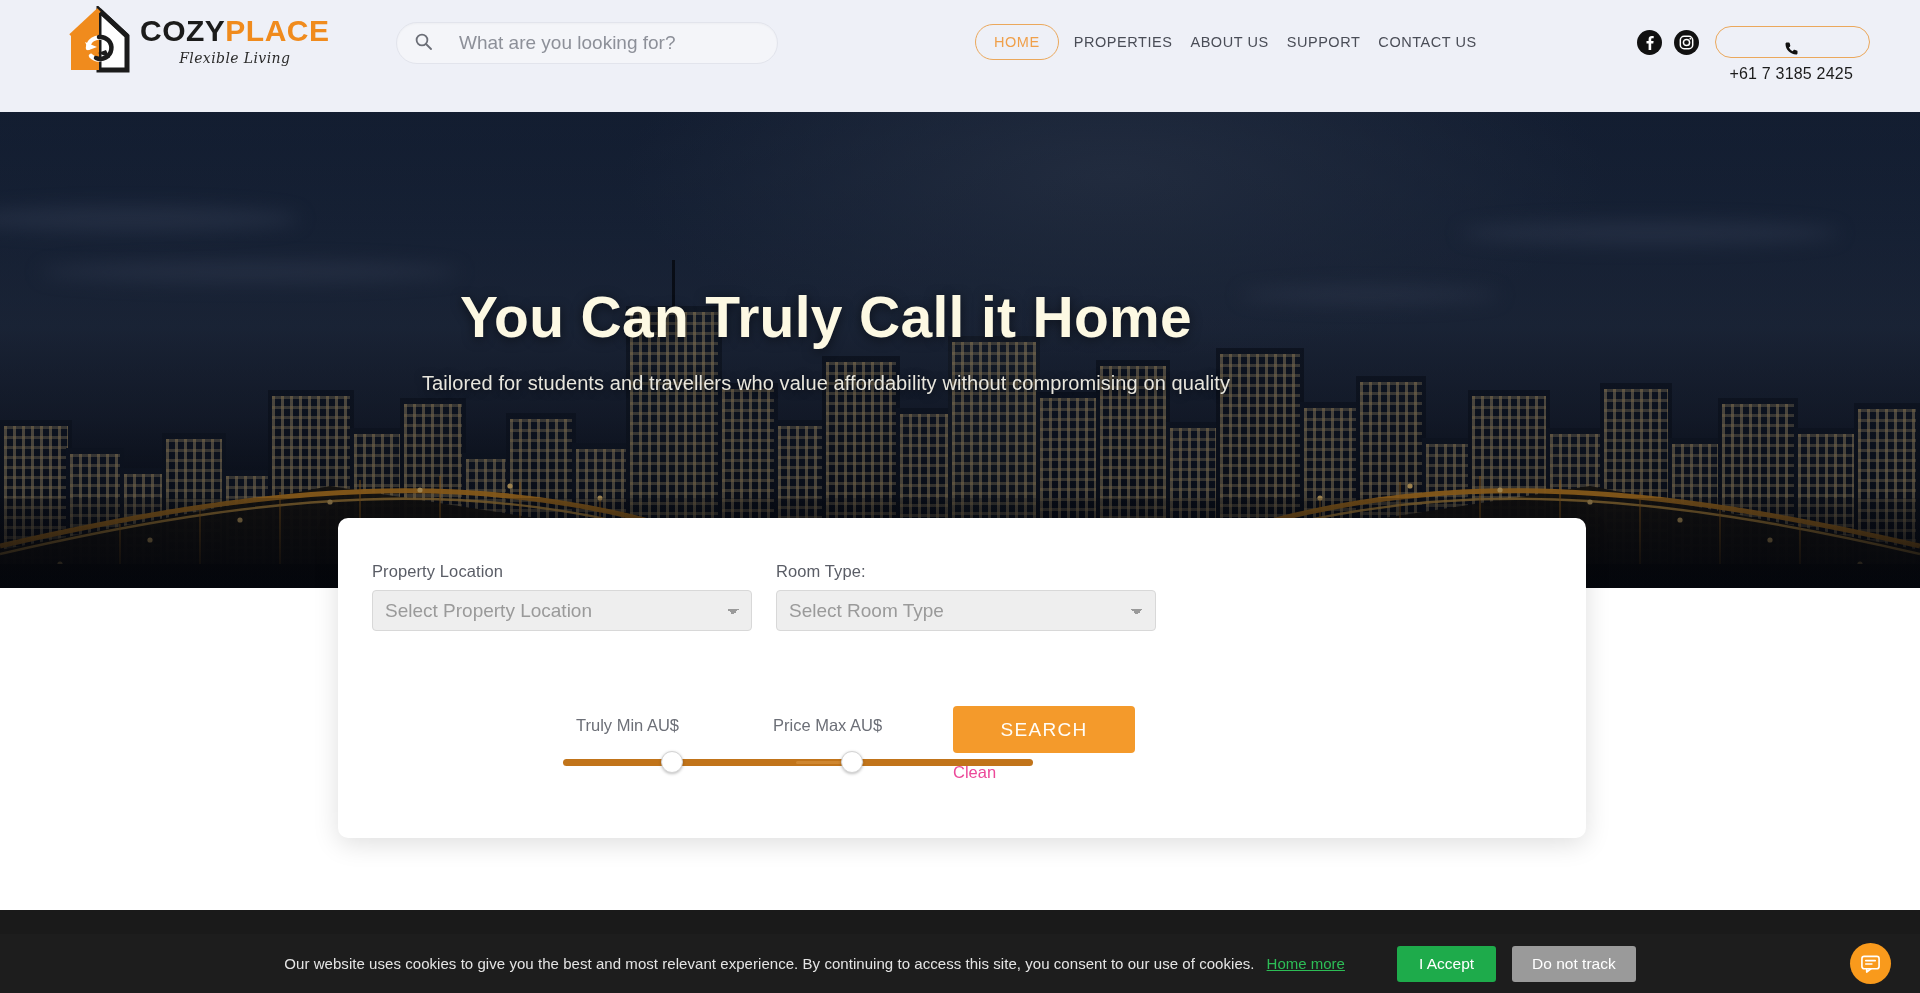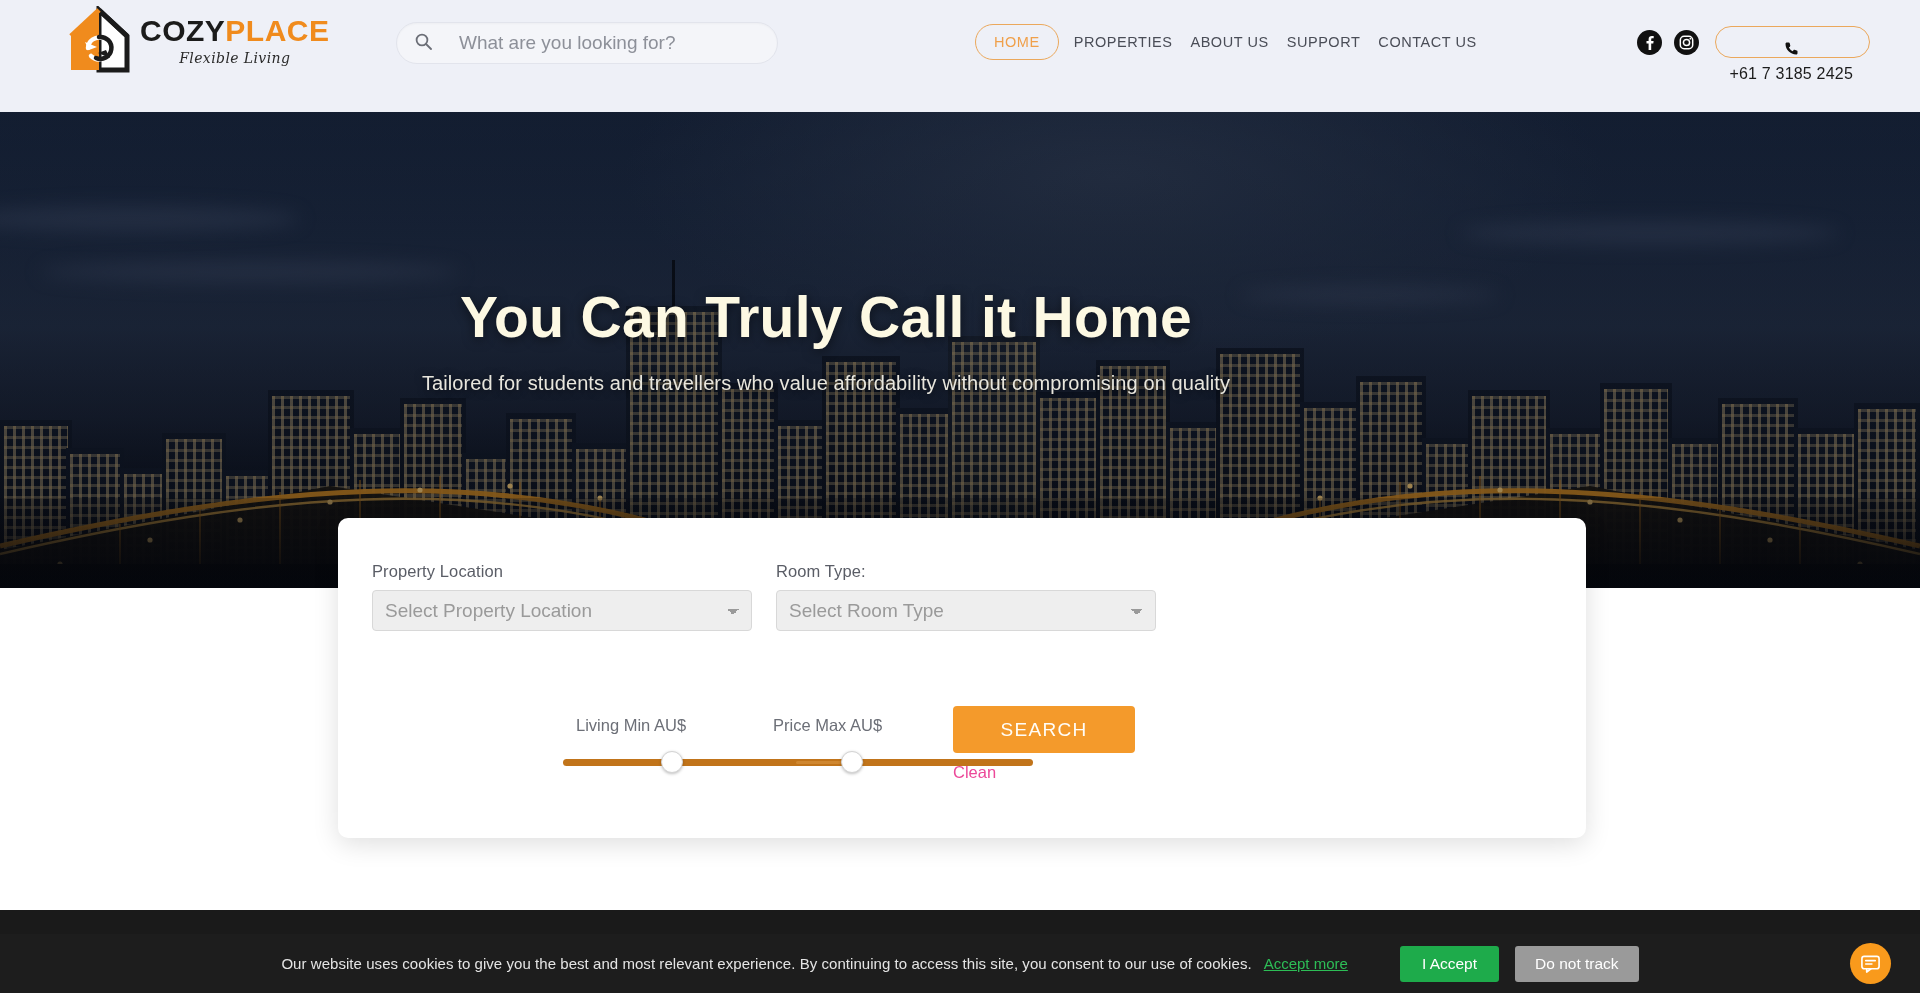--- a/index.html
+++ b/index.html
@@ -458,38 +458,38 @@
     <div class="field">
       <label>Room Type:</label>
       <select>
         <option>Select Room Type</option>
       </select>
     </div>
   </div>
 
   <div class="price-block">
     <div class="price-labels">
-      <span class="lbl-min">Living Min AU$</span>
+      <span class="lbl-min">Truly Min AU$</span>
       <span class="lbl-max">Price Max AU$</span>
     </div>
     <div class="slider">
       <div class="track"></div>
       <div class="track-gap"></div>
       <div class="knob knob-min"></div>
       <div class="knob knob-max"></div>
     </div>
   </div>
 
   <button class="search-btn">SEARCH</button>
   <a href="#" class="clean-link">Clean</a>
 </div>
 
 <div class="cookiebar">
   <span class="cookie-text">Our website uses cookies to give you the best and most relevant experience. By continuing to access this site, you consent to our use of cookies.</span>
-  <a href="#" class="learn-more">Accept more</a>
+  <a href="#" class="learn-more">Home more</a>
   <button class="btn-accept">I Accept</button>
   <button class="btn-dnt">Do not track</button>
 </div>
 
 <div class="chat-btn">
   <svg width="21" height="21" viewBox="0 0 22 22">
     <rect x="2" y="3.5" width="18" height="13" rx="2.4" fill="none" stroke="#fff" stroke-width="1.7"></rect>
     <path d="M7 16.5 L7 20 L11.5 16.5 Z" fill="#f99a1c" stroke="#fff" stroke-width="1.7" stroke-linejoin="round"></path>
     <line x1="6" y1="8" x2="16" y2="8" stroke="#fff" stroke-width="1.6" stroke-linecap="round"></line>
     <line x1="6" y1="11.6" x2="12.5" y2="11.6" stroke="#fff" stroke-width="1.6" stroke-linecap="round"></line>

